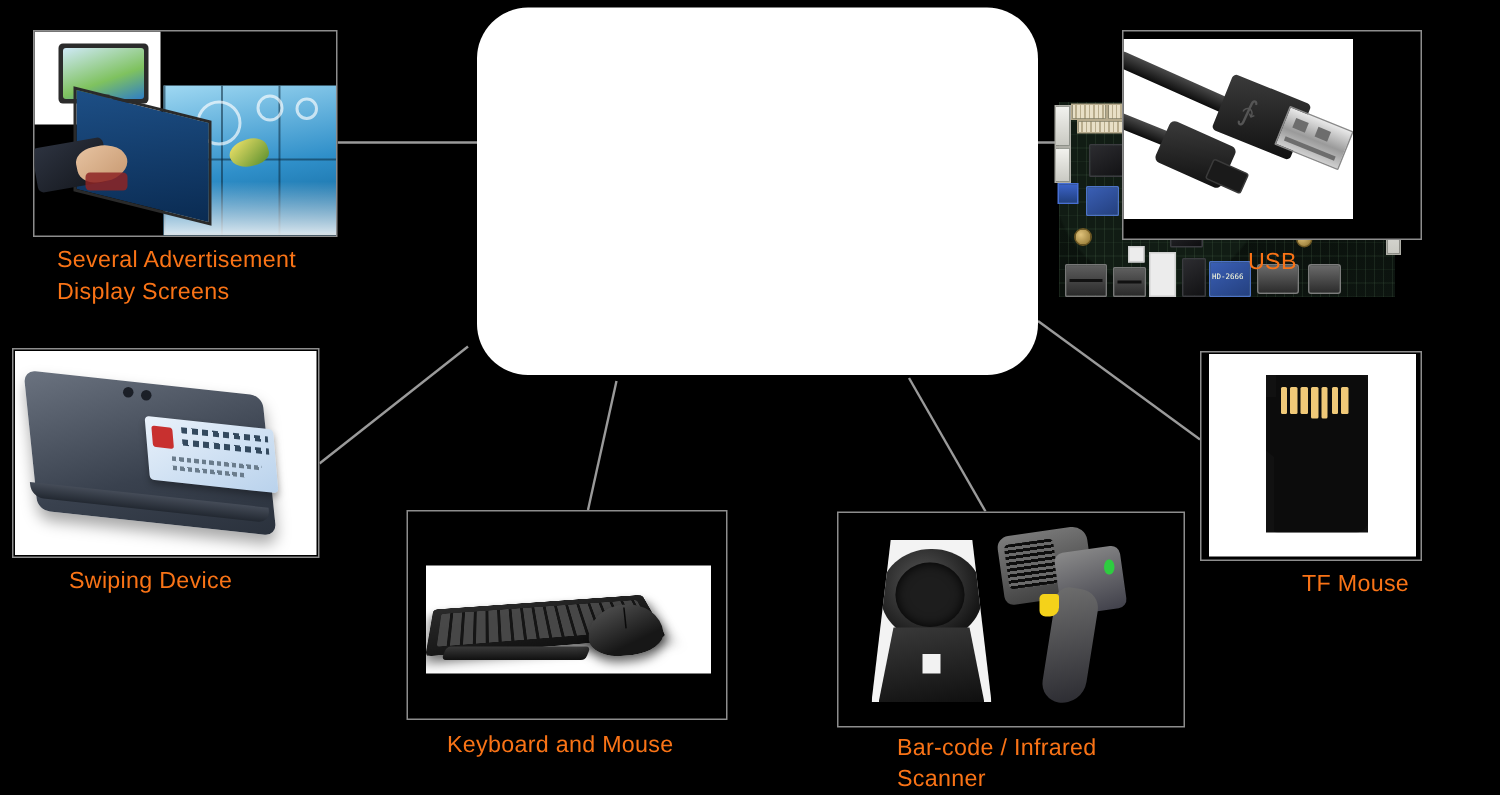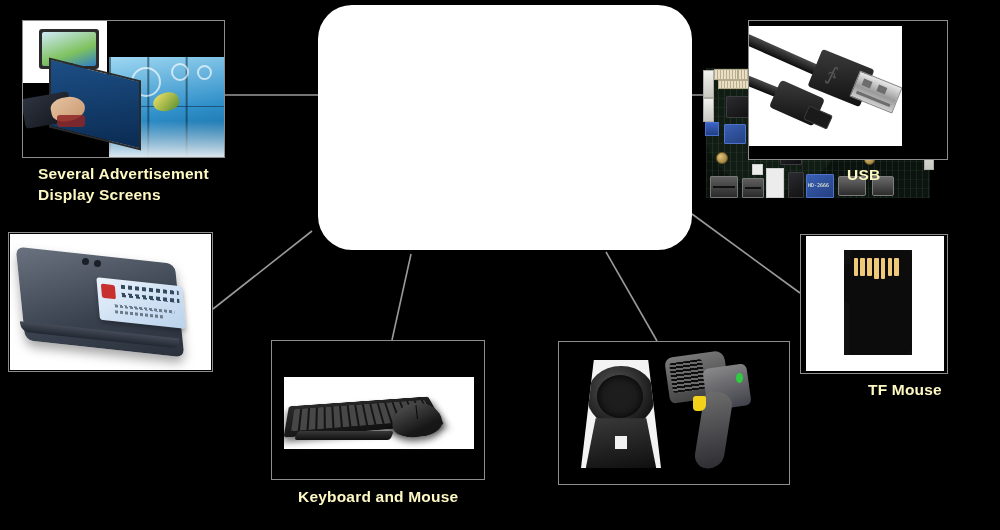--- a/index.html
+++ b/index.html
@@ -4,21 +4,21 @@
 <style>
   html,body{margin:0;padding:0;background:#000;}
   body{width:1000px;height:530px;overflow:hidden;font-family:"Liberation Sans",sans-serif;}
   #stage{position:relative;width:1000px;height:530px;background:#000;}
 
   
   #lines{position:absolute;left:0;top:0;width:1000px;height:530px;}
 
   
   .panel{position:absolute;box-sizing:border-box;border:1px solid #8d8d8d;background:#000;overflow:hidden;}
-  .cap{position:absolute;color:#fef9c3;font-size:15.5px;line-height:21px;letter-spacing:.2px;white-space:pre-line;font-weight:bold;}
+  .cap{position:absolute;color:#f97316;font-size:15.5px;line-height:21px;letter-spacing:.2px;white-space:pre-line;}
 
   
   .plate{position:absolute;background:#fff;overflow:hidden;}
 
   
   #center-card{position:absolute;left:318px;top:5px;width:374px;height:245px;background:#fff;border-radius:34px;}
 
   
   #board{position:absolute;left:388px;top:63px;width:224px;height:130px;background:#0d1510;
          border-radius:2px;box-shadow:0 0 2px #000 inset;}
@@ -258,21 +258,21 @@
         <i style="left:4px;bottom:4px;right:4px;height:3px;"></i>
       </div>
       <div style="position:absolute;left:78px;top:38px;width:22px;height:22px;color:#555;font-size:20px;
                   transform:rotate(22deg);">∱</div>
       <div class="cable" style="left:-10px;top:46px;width:62px;height:10px;transform:rotate(22deg);transform-origin:left center;"></div>
       <div class="usbplug" style="left:24px;top:62px;width:48px;height:30px;transform:rotate(24deg);border-radius:4px;"></div>
       <div style="position:absolute;left:56px;top:84px;width:24px;height:13px;background:#1a1a1a;
                   border:1px solid #3a3a3a;border-radius:2px;transform:rotate(24deg);"></div>
     </div>
   </div>
-  <div class="cap" style="left:832px;top:164px;text-align:right;margin-left:15px;">USB</div>
+  <div class="cap" style="left:832px;top:164px;text-align:right;">USB</div>
 
   <div class="panel" style="left:8px;top:232px;width:205px;height:140px;">
     <div class="plate" style="left:1px;top:1px;right:1px;bottom:1px;width:auto;height:auto;">
       <div style="position:absolute;left:10px;top:22px;width:160px;height:92px;
                   background:linear-gradient(160deg,#6b7380,#39414e 60%,#2a313c);
                   transform:skewY(12deg) rotate(-6deg);border-radius:8px;
                   box-shadow:0 6px 10px rgba(0,0,0,.35);"></div>
       <div style="position:absolute;left:10px;top:96px;width:160px;height:10px;
                   background:linear-gradient(180deg,#454c58,#222831);
                   transform:skewY(12deg) rotate(-6deg);border-radius:0 0 8px 8px;"></div>
@@ -288,20 +288,21 @@
                     background:repeating-linear-gradient(90deg,#33495e 0 4px,transparent 4px 7px);"></div>
         <div style="position:absolute;left:24px;top:13px;right:4px;height:4px;
                     background:repeating-linear-gradient(90deg,#33495e 0 4px,transparent 4px 7px);"></div>
         <div style="position:absolute;left:16px;top:25px;right:10px;height:3px;
                     background:repeating-linear-gradient(90deg,#6a7c8c 0 3px,transparent 3px 5px);"></div>
         <div style="position:absolute;left:16px;top:31px;right:22px;height:3px;
                     background:repeating-linear-gradient(90deg,#6a7c8c 0 3px,transparent 3px 5px);"></div>
       </div>
     </div>
   </div>
+  <div class="cap" style="left:46px;top:377px;">Swiping Device</div>
 
   <div class="panel" style="left:800px;top:234px;width:148px;height:140px;">
     <div class="plate" style="left:5px;top:1px;width:138px;height:135px;">
       <div id="tf" style="left:38px;top:14px;width:68px;height:105px;">
         <div class="body"></div>
         <div class="pad" style="left:14%;"></div>
         <div class="pad" style="left:24%;"></div>
         <div class="pad" style="left:34%;"></div>
         <div class="pad" style="left:44%;height:20%;"></div>
         <div class="pad" style="left:54%;height:20%;"></div>
@@ -341,14 +342,16 @@
     </div>
     <div class="gun" style="left:108px;top:12px;width:96px;height:116px;">
       <div class="snout"></div>
       <div class="vents"></div>
       <div class="body"></div>
       <div class="led"></div>
       <div class="grip"></div>
       <div class="trig"></div>
     </div>
   </div>
+  <div class="cap" style="left:598px;top:488px;">Bar-code / Infrared
+Scanner</div>
 
 </div>
 
 </body></html>

